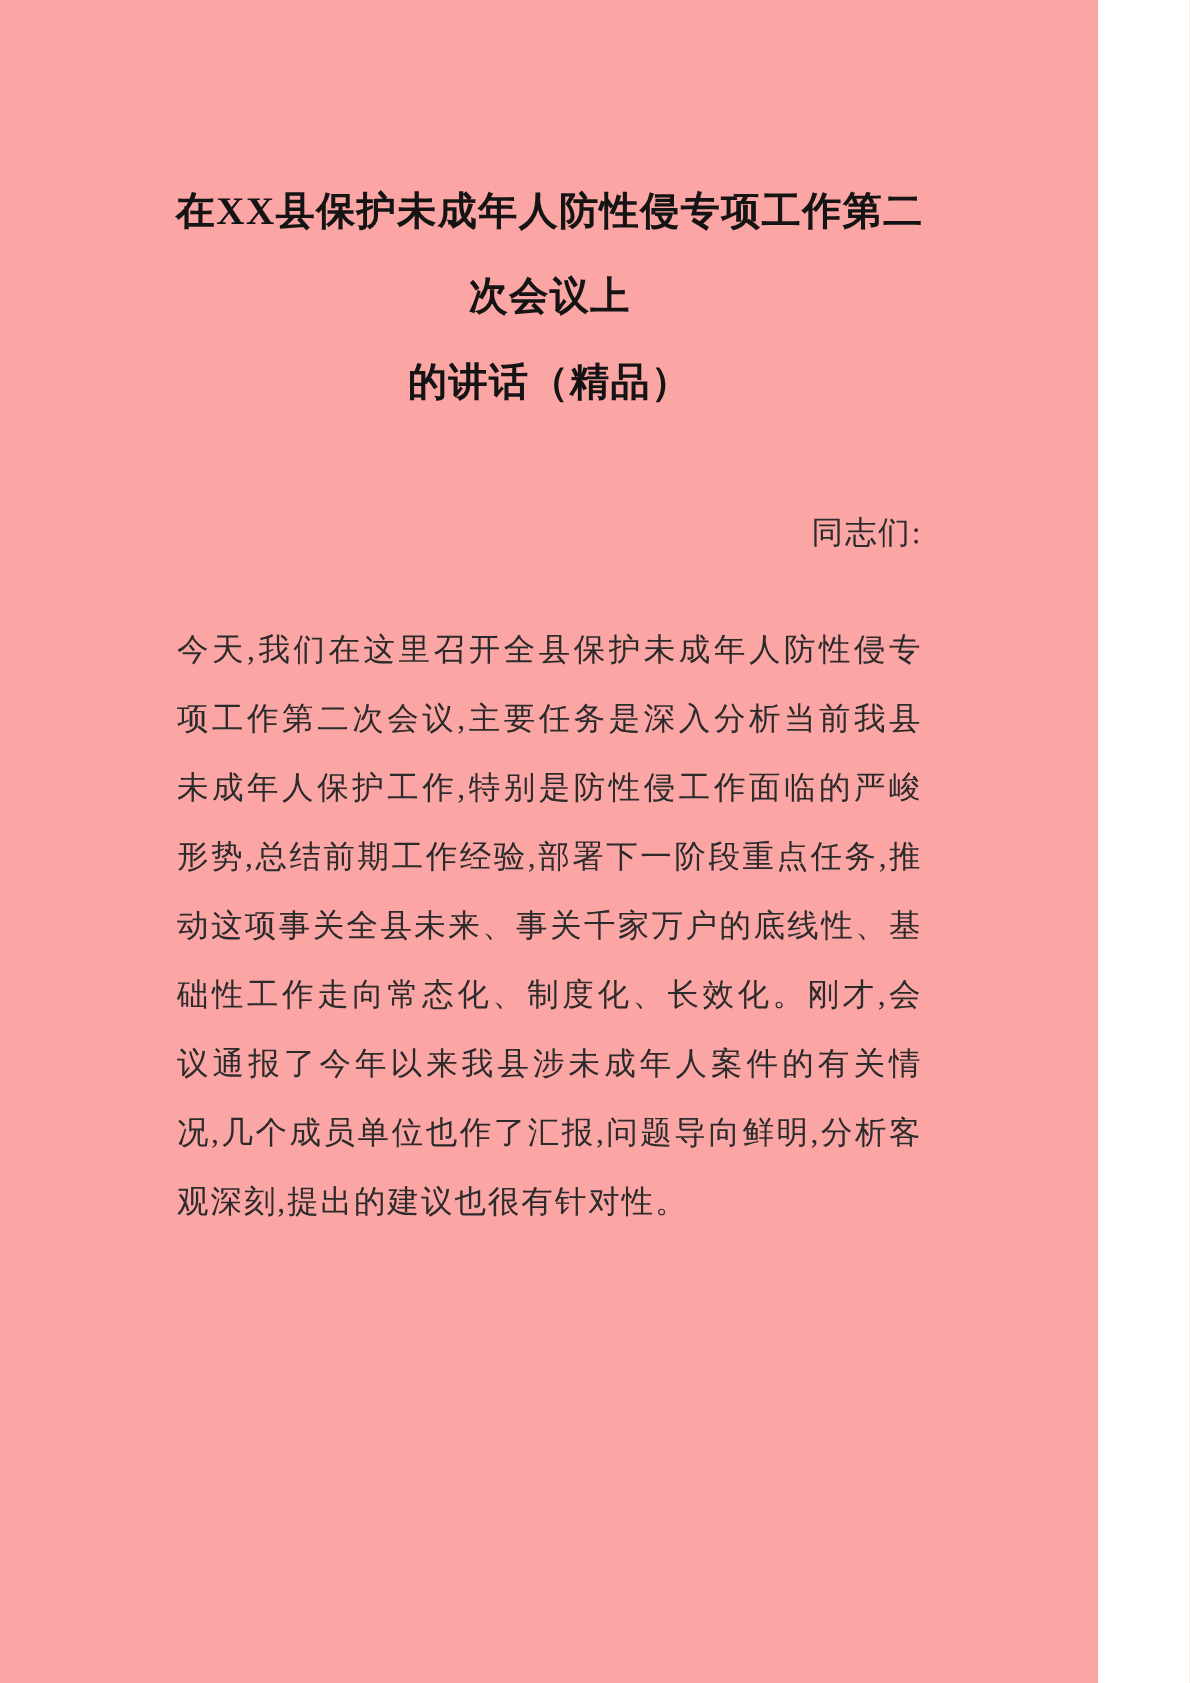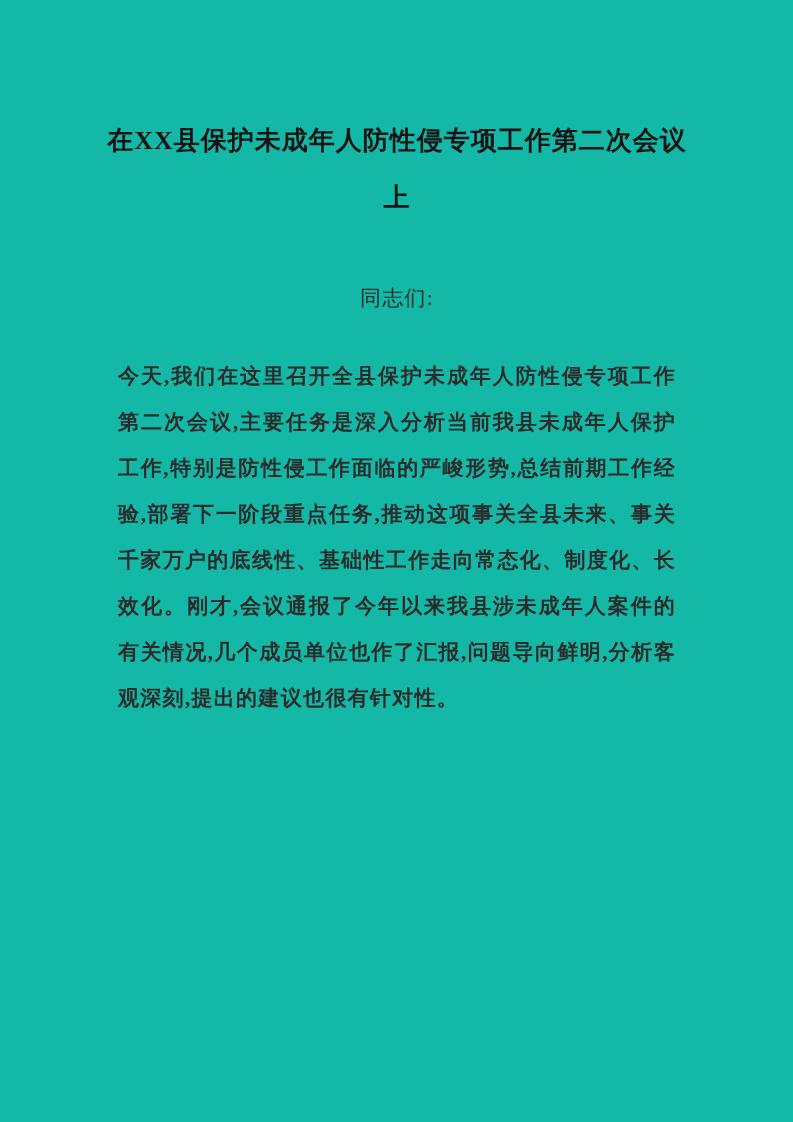--- a/index.html
+++ b/index.html
@@ -2,23 +2,23 @@
 <html><head>
 <meta charset="utf-8">
 <style>
   html, body {
     margin: 0;
     padding: 0;
     background: #ffffff;
   }
   .page {
     position: relative;
-    width: 793px;
+    width: 732px;
     height: 1122px;
-    background: #14b8a6;
+    background: #fca5a5;
     box-sizing: border-box;
     padding: 112px 117px 0 118px;
     font-family: "Liberation Serif", "DejaVu Serif", serif;
     color: #212121;
     overflow: hidden;
   }
   .doc-title {
     margin: 0 -14px;
     font-size: 26px;
     font-weight: bold;
@@ -37,33 +37,33 @@
     margin: 0;
     font-size: 21px;
     line-height: 46px;
     letter-spacing: 1.3px;
     text-align: justify;
     text-justify: inter-character;
     color: #2b2b2b;
   }
   .doc-body p + p {
     margin-top: 32px;
-    font-weight: bold;
   }
   .doc-body p.salutation {
-    text-align: center;
+    text-align: right;
   }
 </style>
 </head>
 <body>
 
 <div class="page">
 
   <h1 class="doc-title">
     <span class="title-line">在XX县保护未成年人防性侵专项工作第二次会议上</span>
+    <span class="title-line">的讲话（精品）</span>
   </h1>
 
   <div class="doc-body">
     <p class="salutation">同志们:</p>
     <p>今天,我们在这里召开全县保护未成年人防性侵专项工作第二次会议,主要任务是深入分析当前我县未成年人保护工作,特别是防性侵工作面临的严峻形势,总结前期工作经验,部署下一阶段重点任务,推动这项事关全县未来、事关千家万户的底线性、基础性工作走向常态化、制度化、长效化。刚才,会议通报了今年以来我县涉未成年人案件的有关情况,几个成员单位也作了汇报,问题导向鲜明,分析客观深刻,提出的建议也很有针对性。</p>
   </div>
 
 </div>
 
 </body></html>

